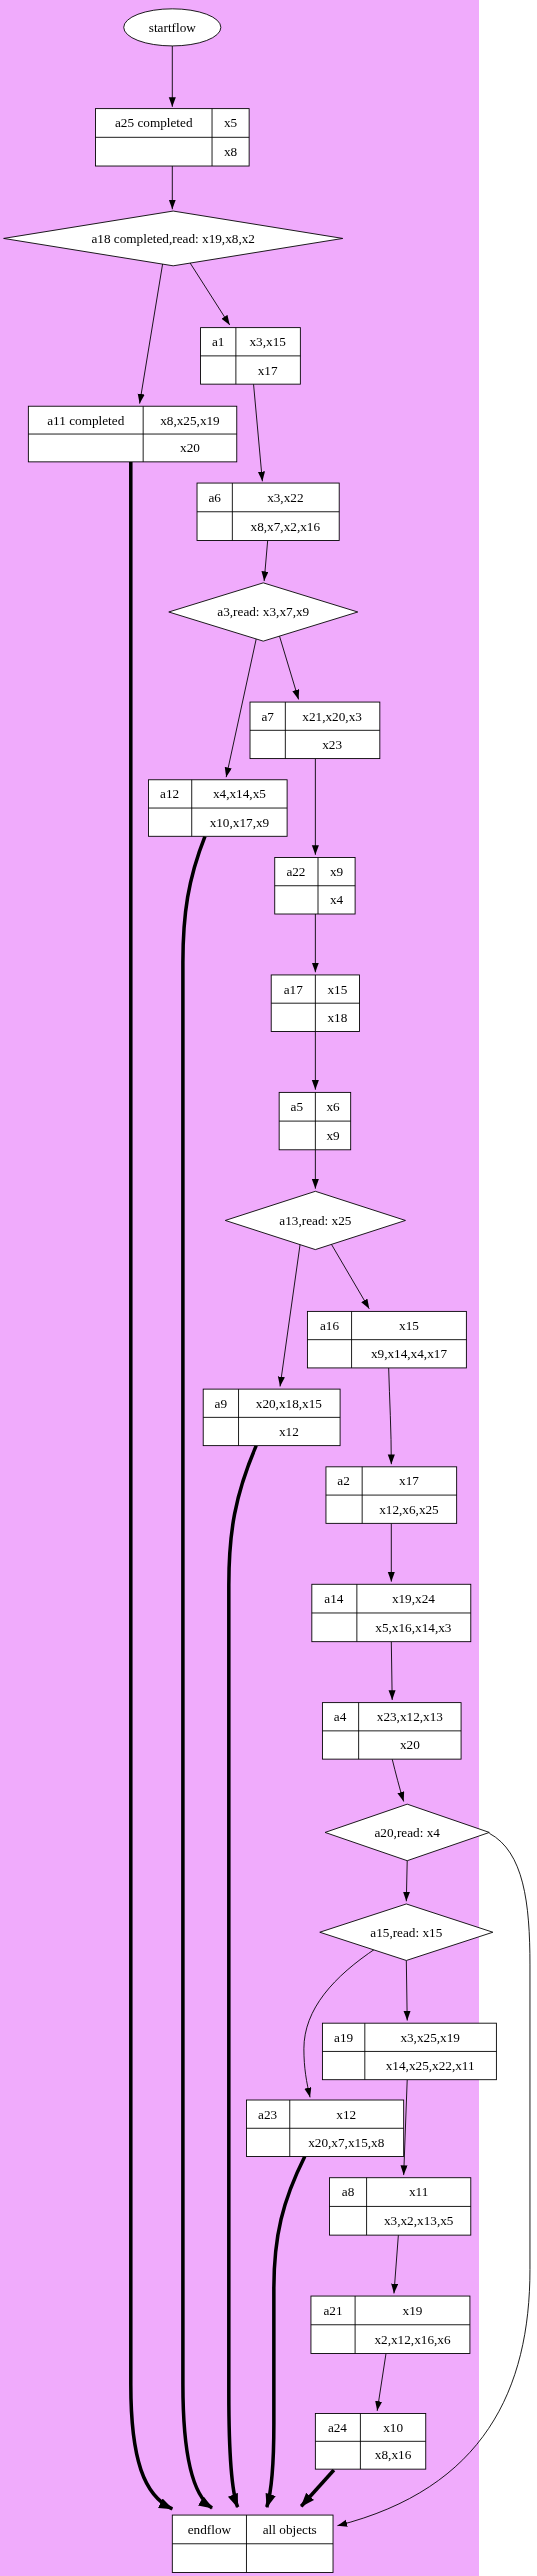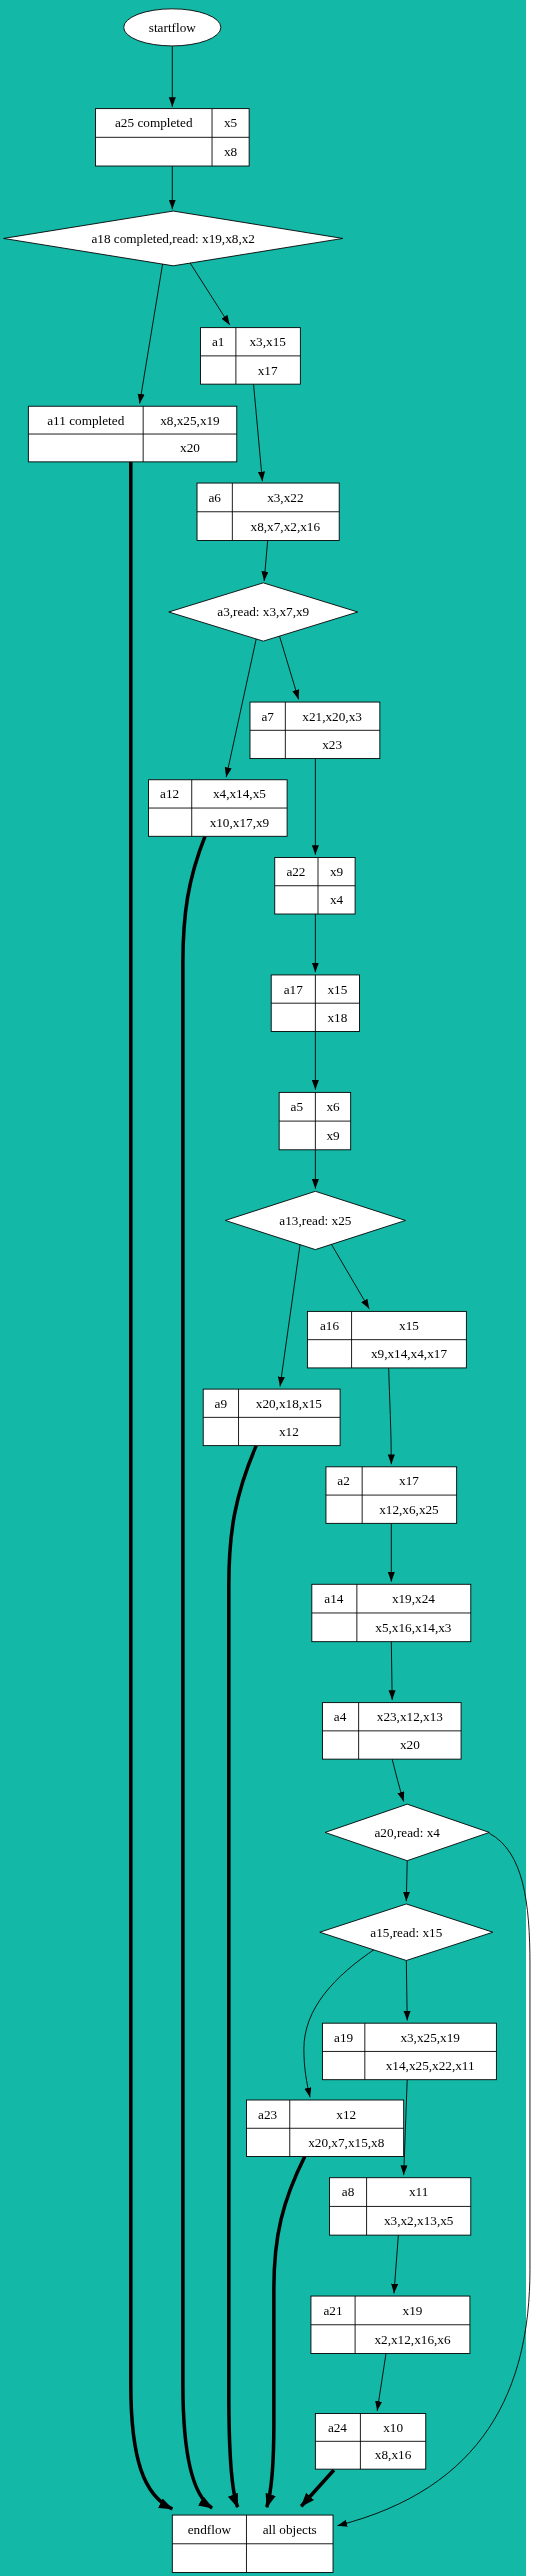--- a/index.html
+++ b/index.html
@@ -1,20 +1,20 @@
 <!DOCTYPE html>
 <html style="font-size:14px"><head>
 <meta charset="utf-8">
 <style>
   html, body { margin: 0; padding: 0; background: #ffffff; }
   .canvas {
     position: relative;
-    width: 526px;
+    width: 479px;
     height: 2576px;
-    background: #14b8a6;
+    background: #f0abfc;
     font-family: "Liberation Serif", "DejaVu Serif", serif;
   }
   svg { display: block; }
   .node-shape { fill: #ffffff; stroke: #000000; stroke-width: 1; }
   .divider { stroke: #000000; stroke-width: 1; }
   .edge { fill: none; stroke: #000000; stroke-width: 1; }
   .edge-bold { fill: none; stroke: #000000; stroke-width: 4; }
   .lbl {
     font-family: "Liberation Serif", "DejaVu Serif", serif;
     font-size: 15px;

